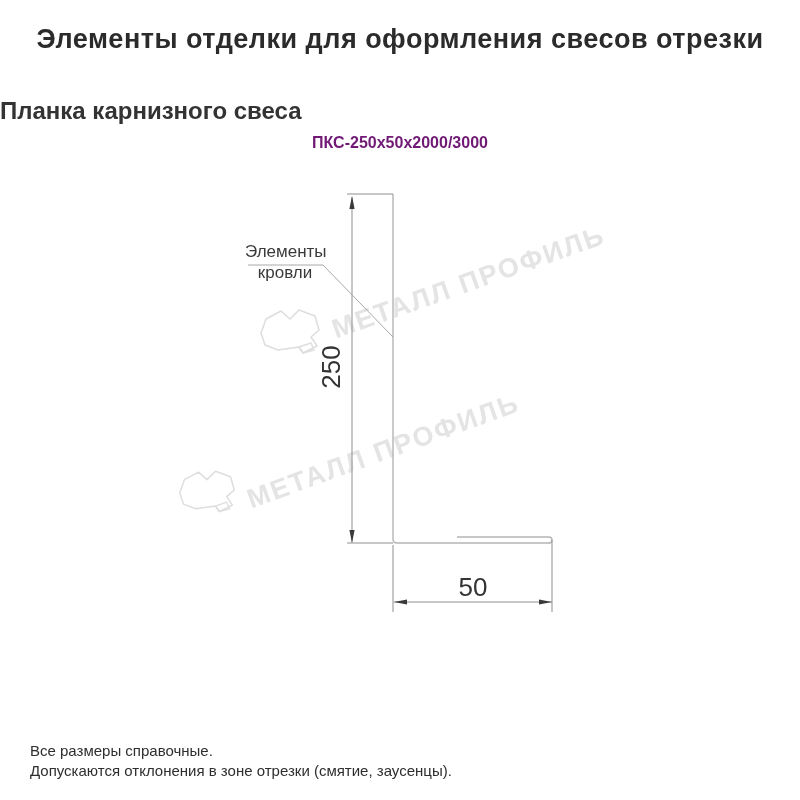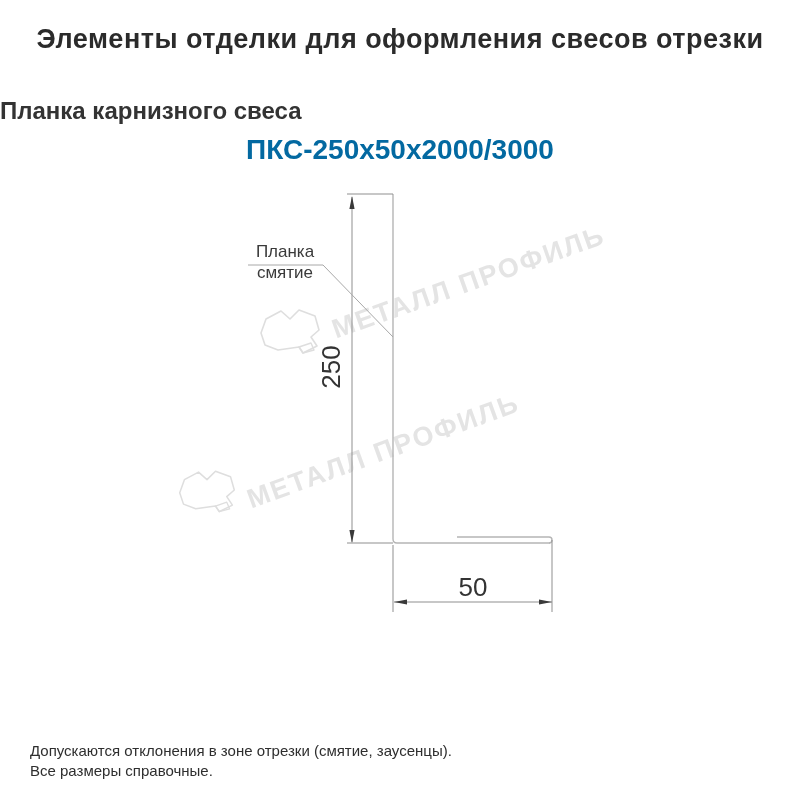--- a/index.html
+++ b/index.html
@@ -10,21 +10,21 @@
   .page-title{
     position:absolute;top:24px;left:0;width:800px;text-align:center;
     font-size:27px;font-weight:bold;color:#2b2b2b;letter-spacing:0.5px;
   }
   .page-subtitle{
     position:absolute;top:97px;left:0;width:800px;
     font-size:24px;font-weight:bold;color:#333333;
   }
   .product-code{
     position:absolute;top:134px;left:0;width:800px;text-align:center;
-    font-size:28px;font-weight:bold;color:#0369a1;
+    font-size:16px;font-weight:bold;color:#701a75;
   }
   .watermark-text{
     position:absolute;white-space:nowrap;font-weight:bold;
     font-size:27px;letter-spacing:2px;color:#e4e4e4;
     transform-origin:0 0;
   }
   .wm-upper{left:328px;top:316px;transform:rotate(-19.5deg);}
   .wm-lower{left:243px;top:486px;transform:rotate(-20deg);}
   .wm-logo{position:absolute;}
   .wm-logo-upper{left:256px;top:303px;}
@@ -86,20 +86,20 @@
     <path d="M352 543 L349.4 530 L354.6 530 Z"></path>
     <path d="M394 602 L407 599.4 L407 604.6 Z"></path>
     <path d="M552 602 L539 599.4 L539 604.6 Z"></path>
   </g>
 
   <text class="dim-text" transform="translate(340 367) rotate(-90)" text-anchor="middle">250</text>
   <text class="dim-text" x="473" y="596" text-anchor="middle">50</text>
 </svg>
 
 <div class="face-label">
-  <span>Планка</span>
-  <span>смятие</span>
+  <span>Элементы</span>
+  <span>кровли</span>
 </div>
 
 <div class="footnotes">
+  <div>Все размеры справочные.</div>
   <div>Допускаются отклонения в зоне отрезки (смятие, заусенцы).</div>
-  <div>Все размеры справочные.</div>
 </div>
 
 </body></html>

